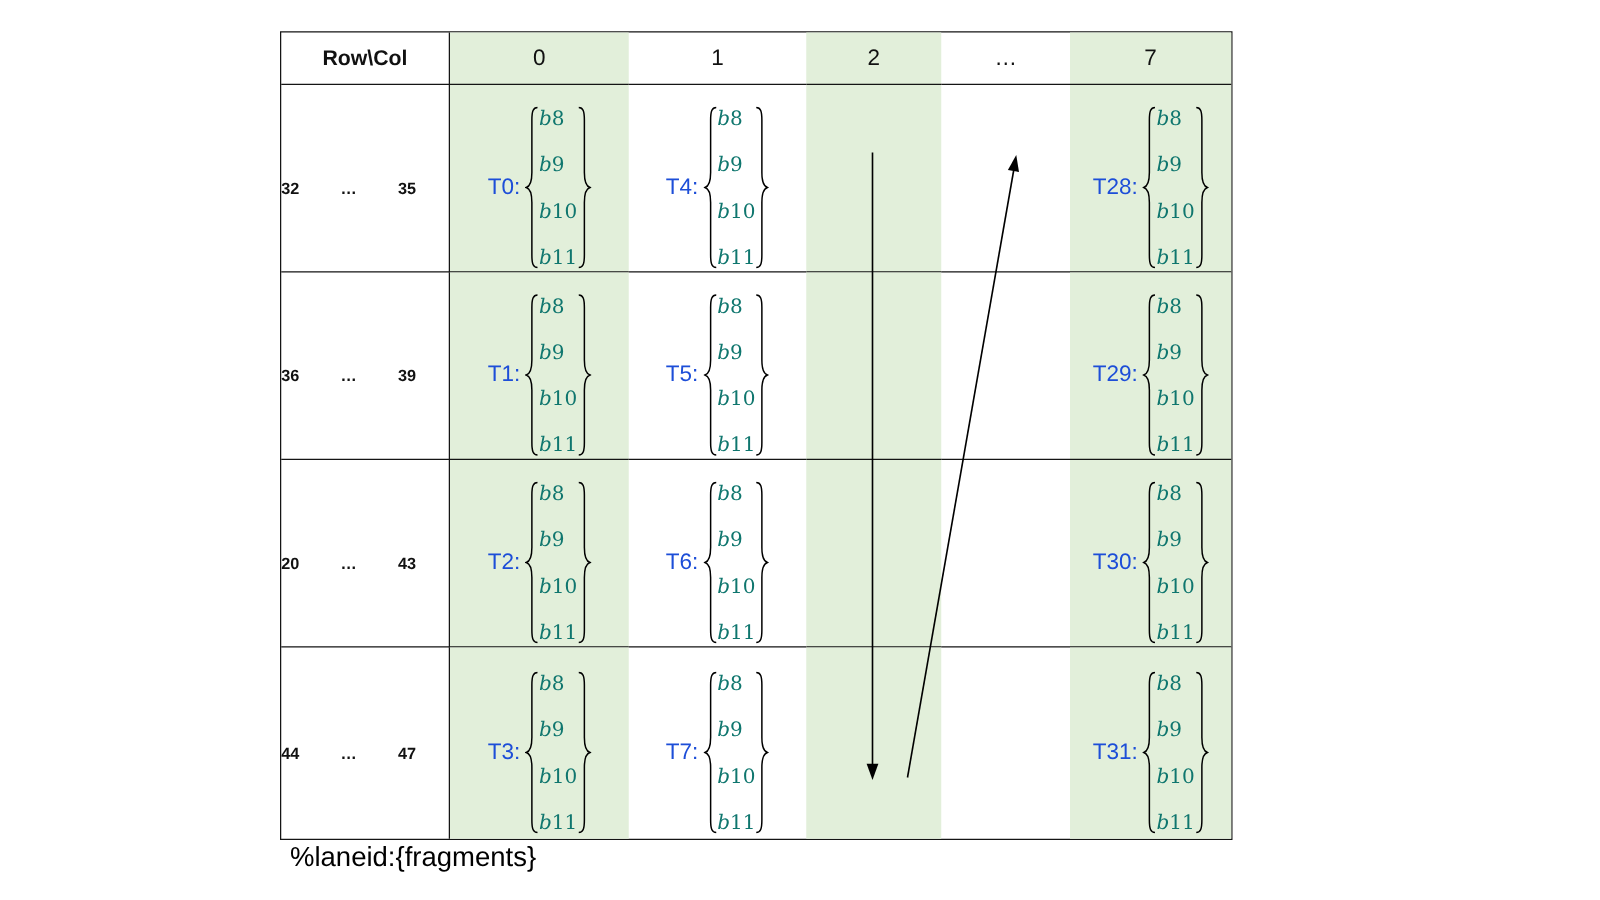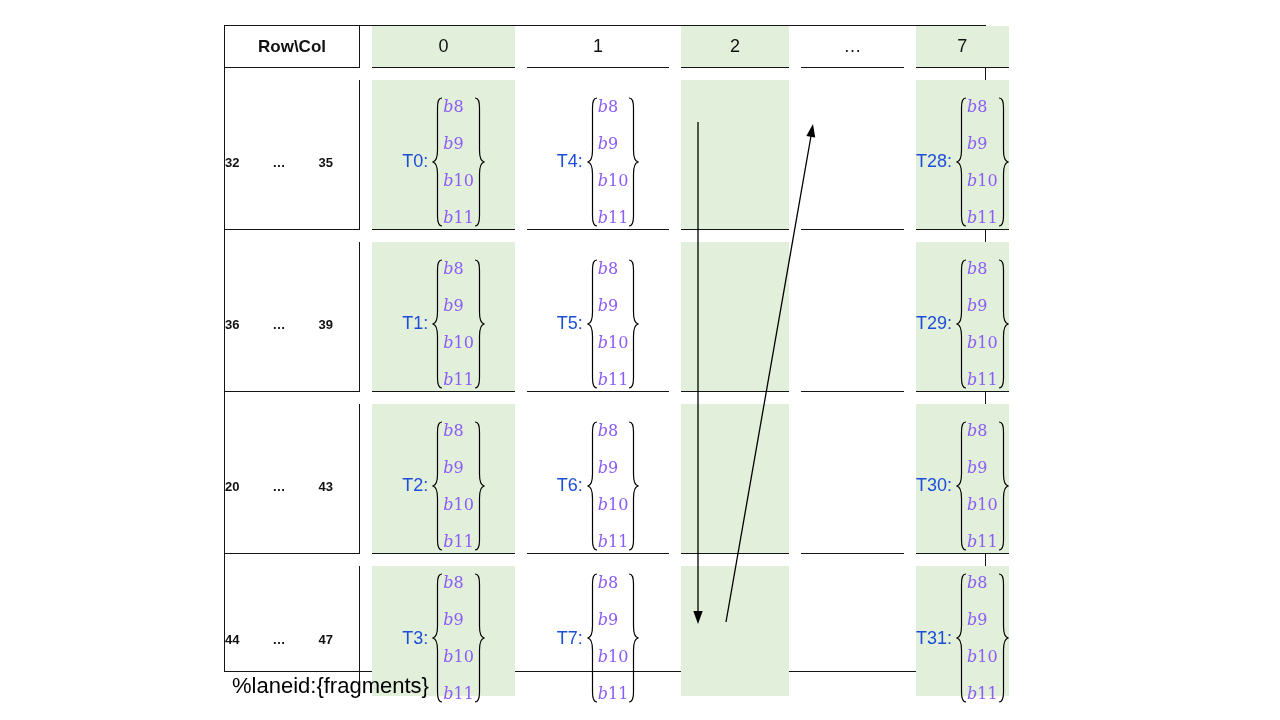--- a/index.html
+++ b/index.html
@@ -1,29 +1,29 @@
 <!DOCTYPE html>
 <html><head>
 <meta charset="utf-8">
 <style>
 *{margin:0;padding:0;box-sizing:border-box;}
 html,body{width:1280px;height:720px;}
 body{background:#fff;position:relative;font-family:"Liberation Sans",sans-serif;overflow:hidden;}
-.table{position:absolute;left:224px;top:25px;width:762px;height:647px;border:1.5px solid #141414;display:grid;grid-template-columns:135px 143px 142px 108px 103px 1fr;grid-template-rows:42px 150px 150px 150px 1fr;background:#fff;gap:12px;}
+.table{position:absolute;left:224px;top:25px;width:762px;height:647px;border:1.5px solid #141414;display:grid;grid-template-columns:135px 143px 142px 108px 103px 1fr;grid-template-rows:42px 150px 150px 150px 1fr;background:#fff;}
 .cell{position:relative;display:flex;align-items:center;justify-content:center;border-bottom:1px solid #141414;}
 .cell.rowhead{border-right:1px solid #141414;}
 .cell.lastrow{border-bottom:none;}
 .cell.green{background:#e2efda;}
 .colhead{font-size:18px;color:#111;}
 .cornerhead{font-weight:bold;font-size:17px;color:#111;}
 .rowrange{flex-direction:row;justify-content:flex-start;padding-top:16px;gap:33px;font-weight:bold;font-size:13px;line-height:13px;color:#111;}
 .frag{display:flex;align-items:center;position:relative;top:7px;}
 .tlabel{font-size:18px;margin-right:4px;color:#1d4ed8;white-space:nowrap;}
 .items{height:130px;display:flex;flex-direction:column;justify-content:space-between;padding:1px 0;}
-.mi{font-family:"DejaVu Serif",serif;font-size:16px;line-height:17px;color:#8b5cf6;}
+.mi{font-family:"DejaVu Serif",serif;font-size:16px;line-height:17px;color:#0f766e;}
 .caption{position:absolute;left:224px;top:673px;width:762px;font-size:22px;color:#000;transform:translateX(8px);}
 .arrows{position:absolute;left:0;top:0;width:1280px;height:720px;pointer-events:none;}
 </style>
 </head>
 <body>
 
 <div class="table" id="table">
     <div class="cell cornerhead rowhead">Row\Col</div>
     <div class="cell colhead green">0</div>
     <div class="cell colhead">1</div>

